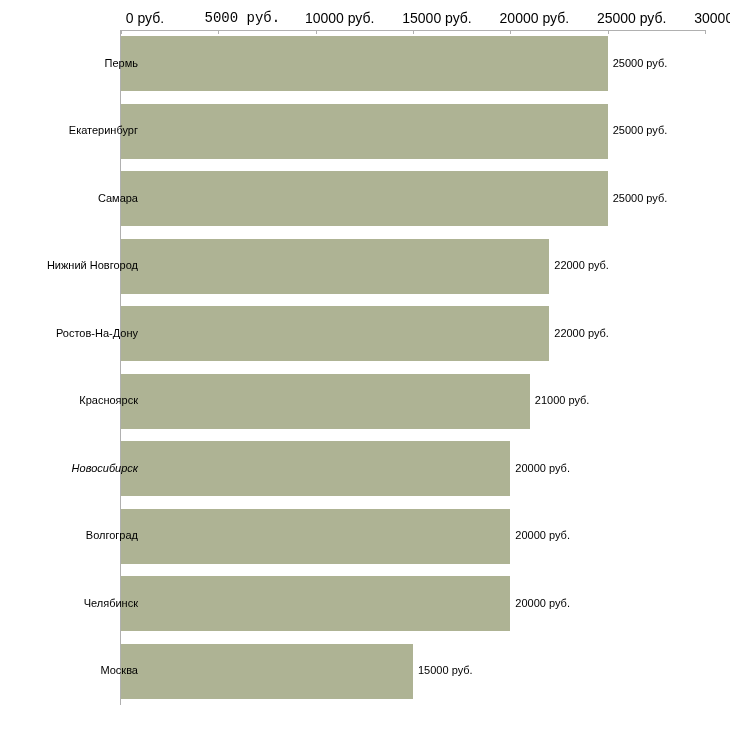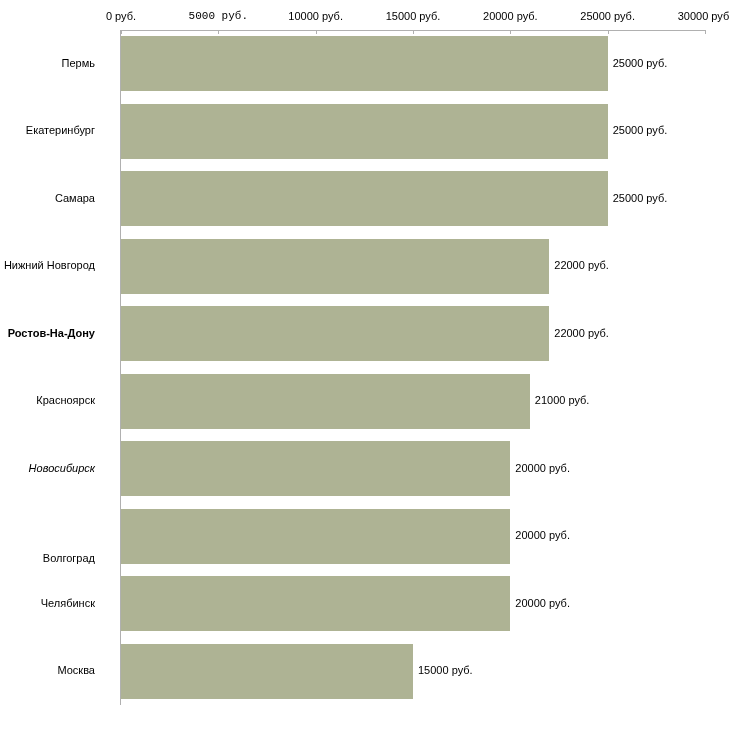--- a/index.html
+++ b/index.html
@@ -31,34 +31,35 @@
     position: absolute;
     left: 120px;
     top: 30px;
     width: 1px;
     height: 675px;
     background: #b0b0b0;
   }
   .tick-label {
     position: absolute;
     top: 10px;
-    font-size: 11px;
+    font-size: 14px;
     color: #000;
     white-space: nowrap;
     transform: translateX(-50%);
     text-align: right;
+    margin-left: 24px;
   }
   .bar-row {
     position: absolute;
     left: 0;
     width: 100%;
   }
   .bar-cat-label {
     position: absolute;
-    right: 635px;
+    right: 592px;
     font-size: 11px;
     color: #000;
     white-space: nowrap;
     text-align: left;
   }
   .bar-rect {
     position: absolute;
     left: 121px;
     background: #aeb394;
   }
@@ -107,36 +108,36 @@
         <div class="bar-cat-label" style="top: 191.75px;">Самара</div>
         <div class="bar-value-label" style="left: 612.667px; top: 191.75px;">25000 руб.</div>
       </div>
       <div class="bar-row" style="top: 0px;">
         <div class="bar-rect" style="top: 238.75px; height: 55px; width: 428.267px; background: rgb(174, 179, 148);"></div>
         <div class="bar-cat-label" style="top: 259.25px;">Нижний Новгород</div>
         <div class="bar-value-label" style="left: 554.267px; top: 259.25px;">22000 руб.</div>
       </div>
       <div class="bar-row" style="top: 0px;">
         <div class="bar-rect" style="top: 306.25px; height: 55px; width: 428.267px; background: rgb(174, 179, 148);"></div>
-        <div class="bar-cat-label" style="top: 326.75px; font-weight: bold;">Ростов-На-Дону</div>
+        <div class="bar-cat-label" style="top: 326.75px;">Ростов-На-Дону</div>
         <div class="bar-value-label" style="left: 554.267px; top: 326.75px;">22000 руб.</div>
       </div>
       <div class="bar-row" style="top: 0px;">
         <div class="bar-rect" style="top: 373.75px; height: 55px; width: 408.8px; background: rgb(174, 179, 148);"></div>
         <div class="bar-cat-label" style="top: 394.25px;">Красноярск</div>
         <div class="bar-value-label" style="left: 534.8px; top: 394.25px;">21000 руб.</div>
       </div>
       <div class="bar-row" style="top: 0px;">
         <div class="bar-rect" style="top: 441.25px; height: 55px; width: 389.333px; background: rgb(174, 179, 148);"></div>
         <div class="bar-cat-label" style="top: 461.75px; font-style: italic;">Новосибирск</div>
         <div class="bar-value-label" style="left: 515.333px; top: 461.75px;">20000 руб.</div>
       </div>
       <div class="bar-row" style="top: 0px;">
         <div class="bar-rect" style="top: 508.75px; height: 55px; width: 389.333px; background: rgb(174, 179, 148);"></div>
-        <div class="bar-cat-label" style="top: 529.25px; margin-top: 23px;">Волгоград</div>
+        <div class="bar-cat-label" style="top: 529.25px;">Волгоград</div>
         <div class="bar-value-label" style="left: 515.333px; top: 529.25px;">20000 руб.</div>
       </div>
       <div class="bar-row" style="top: 0px;">
         <div class="bar-rect" style="top: 576.25px; height: 55px; width: 389.333px; background: rgb(174, 179, 148);"></div>
         <div class="bar-cat-label" style="top: 596.75px;">Челябинск</div>
         <div class="bar-value-label" style="left: 515.333px; top: 596.75px;">20000 руб.</div>
       </div>
       <div class="bar-row" style="top: 0px;">
         <div class="bar-rect" style="top: 643.75px; height: 55px; width: 292px; background: rgb(174, 179, 148);"></div>
         <div class="bar-cat-label" style="top: 664.25px;">Москва</div>

